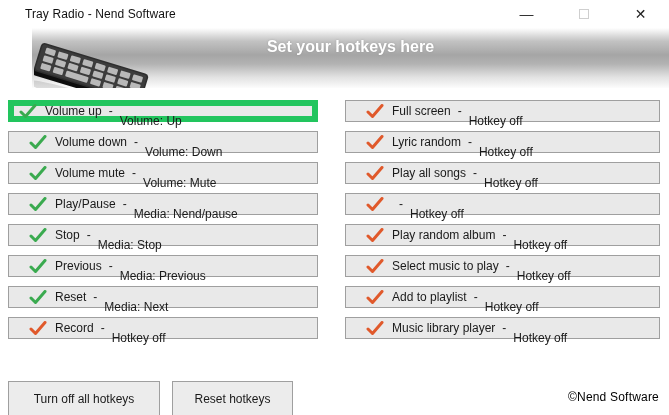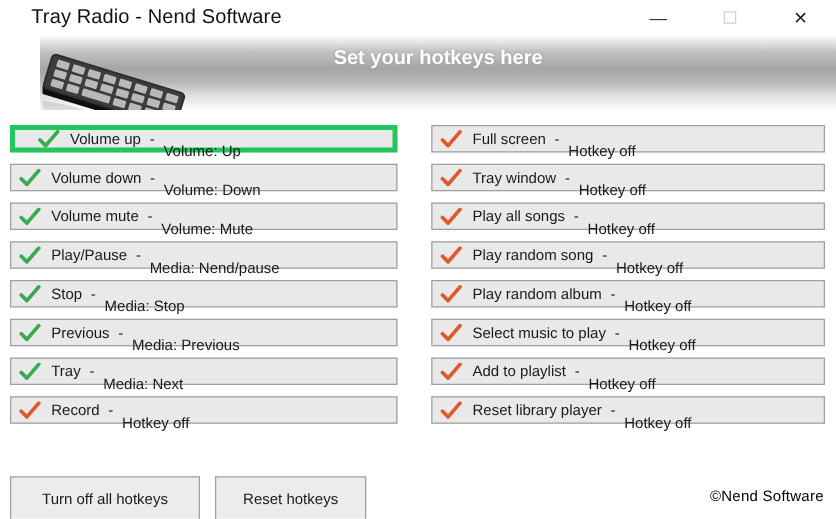--- a/index.html
+++ b/index.html
@@ -12,21 +12,21 @@
   }
   .window { position:absolute; inset:0; background:#ffffff; }
 
   
   .titlebar {
     position:absolute; top:0; left:0; right:0; height:28px;
     background:#ffffff;
     display:flex; align-items:center;
   }
   .titlebar .title {
-    margin-left:25px; font-size:16px; color:#111; letter-spacing:0.1px;
+    margin-left:25px; font-size:12px; color:#111; letter-spacing:0.1px;
   }
   .win-controls {
     position:absolute; right:0; top:0; height:28px;
     display:flex; align-items:center;
   }
   .win-btn {
     width:57px; height:28px; display:flex; align-items:center; justify-content:center;
     font-size:13px; color:#333; cursor:default;
   }
   .win-btn.minimize { font-size:14px; }
@@ -52,27 +52,27 @@
   
   .col { position:absolute; display:flex; flex-direction:column; gap:9px; }
   .col.left  { left:8px;  top:100px; width:310px; }
   .col.right { left:345px; top:100px; width:315px; }
 
   .hotkey-btn {
     height:22px; width:100%;
     background:#e9e9e9;
     border:1px solid #9f9f9f;
     display:flex; align-items:center;
-    padding-left:6px;
+    padding-left:20px;
     font-size:12px; color:#1a1a1a;
     cursor:default;
   }
   .hotkey-btn.focused {
-    border:4px solid #22c55e;
-    padding-left:18px;
+    border:6px solid #22c55e;
+    padding-left:5px;
   }
   .check { width:18px; height:15px; margin-right:8px; flex:0 0 auto; }
   .check svg { display:block; }
   .hk-label { white-space:nowrap; }
   .hk-sep { margin:0 7px; }
   .hk-key { white-space:nowrap;margin-top:20px; }
 
   
   .footer-btn {
     position:absolute; height:36px;
@@ -204,21 +204,21 @@
     <span class="hk-label">Previous</span>
     <span class="hk-sep">-</span>
     <span class="hk-key">Media: Previous</span>
   </button>
       <button class="hotkey-btn">
     <span class="check" style="color: rgb(58, 170, 79);">
       <svg width="18" height="15" viewBox="0 0 18 15">
         <path d="M2 8 L6.5 12.5 L16 1.5" fill="none" stroke="currentColor" stroke-width="3" stroke-linecap="round" stroke-linejoin="round"></path>
       </svg>
     </span>
-    <span class="hk-label">Tray</span>
+    <span class="hk-label">Reset</span>
     <span class="hk-sep">-</span>
     <span class="hk-key">Media: Next</span>
   </button>
       <button class="hotkey-btn">
     <span class="check" style="color: rgb(224, 89, 43);">
       <svg width="18" height="15" viewBox="0 0 18 15">
         <path d="M2 8 L6.5 12.5 L16 1.5" fill="none" stroke="currentColor" stroke-width="3" stroke-linecap="round" stroke-linejoin="round"></path>
       </svg>
     </span>
     <span class="hk-label">Record</span>
@@ -236,41 +236,40 @@
     <span class="hk-label">Full screen</span>
     <span class="hk-sep">-</span>
     <span class="hk-key">Hotkey off</span>
   </button>
       <button class="hotkey-btn">
     <span class="check" style="color: rgb(224, 89, 43);">
       <svg width="18" height="15" viewBox="0 0 18 15">
         <path d="M2 8 L6.5 12.5 L16 1.5" fill="none" stroke="currentColor" stroke-width="3" stroke-linecap="round" stroke-linejoin="round"></path>
       </svg>
     </span>
-    <span class="hk-label">Tray window</span>
+    <span class="hk-label">Lyric random</span>
     <span class="hk-sep">-</span>
     <span class="hk-key">Hotkey off</span>
   </button>
       <button class="hotkey-btn">
     <span class="check" style="color: rgb(224, 89, 43);">
       <svg width="18" height="15" viewBox="0 0 18 15">
         <path d="M2 8 L6.5 12.5 L16 1.5" fill="none" stroke="currentColor" stroke-width="3" stroke-linecap="round" stroke-linejoin="round"></path>
       </svg>
     </span>
     <span class="hk-label">Play all songs</span>
     <span class="hk-sep">-</span>
     <span class="hk-key">Hotkey off</span>
   </button>
       <button class="hotkey-btn">
     <span class="check" style="color: rgb(224, 89, 43);">
       <svg width="18" height="15" viewBox="0 0 18 15">
         <path d="M2 8 L6.5 12.5 L16 1.5" fill="none" stroke="currentColor" stroke-width="3" stroke-linecap="round" stroke-linejoin="round"></path>
       </svg>
     </span>
-    <span class="hk-label">Play random song</span>
     <span class="hk-sep">-</span>
     <span class="hk-key">Hotkey off</span>
   </button>
       <button class="hotkey-btn">
     <span class="check" style="color: rgb(224, 89, 43);">
       <svg width="18" height="15" viewBox="0 0 18 15">
         <path d="M2 8 L6.5 12.5 L16 1.5" fill="none" stroke="currentColor" stroke-width="3" stroke-linecap="round" stroke-linejoin="round"></path>
       </svg>
     </span>
     <span class="hk-label">Play random album</span>
@@ -296,21 +295,21 @@
     <span class="hk-label">Add to playlist</span>
     <span class="hk-sep">-</span>
     <span class="hk-key">Hotkey off</span>
   </button>
       <button class="hotkey-btn">
     <span class="check" style="color: rgb(224, 89, 43);">
       <svg width="18" height="15" viewBox="0 0 18 15">
         <path d="M2 8 L6.5 12.5 L16 1.5" fill="none" stroke="currentColor" stroke-width="3" stroke-linecap="round" stroke-linejoin="round"></path>
       </svg>
     </span>
-    <span class="hk-label">Reset library player</span>
+    <span class="hk-label">Music library player</span>
     <span class="hk-sep">-</span>
     <span class="hk-key">Hotkey off</span>
   </button>
     </div>
 
   <button class="footer-btn btn-turnoff">Turn off all hotkeys</button>
   <button class="footer-btn btn-reset">Reset hotkeys</button>
   <span class="watermark">©Nend Software</span>
 
 </div>

